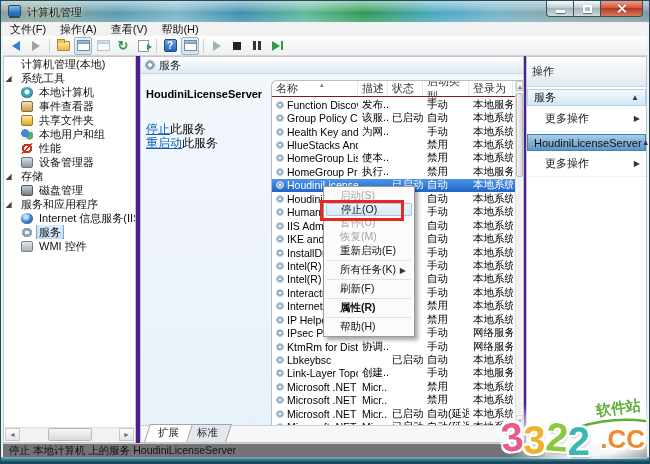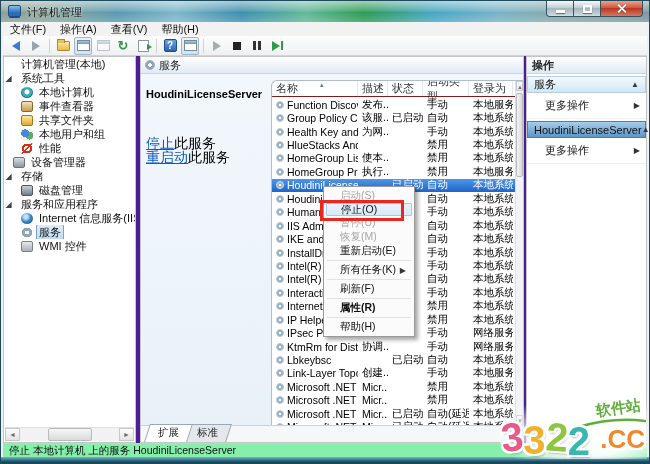--- a/index.html
+++ b/index.html
@@ -84,21 +84,21 @@
   .hs-btn { width:15px; height:13px; background:linear-gradient(180deg,#fdfdfd,#e2e4e6); border:1px solid #c6c8ca; color:#6a6a6a; font-size:7px; display:flex; align-items:center; justify-content:center; }
   .hs-track { flex:1; position:relative; height:13px; }
   .hs-thumb { position:absolute; left:28%; width:45%; top:0; height:13px; background:linear-gradient(180deg,#f6f6f6,#d8dadc); border:1px solid #b8babc; border-radius:2px; }
 
   
   .mid-header { height:17px; background:linear-gradient(180deg,#fefefe,#dfeaf4); border-bottom:1px solid #c9d6e2; display:flex; align-items:center; font-size:11px; color:#222; padding-left:4px; gap:4px; }
   .mhgear { width:10px; height:10px; border-radius:50%; background:radial-gradient(circle,#fff 0 2px,#8fa6b8 2px 4px,transparent 4px); border:1px solid #9ab; }
   .mid-body { position:absolute; left:0; right:0; top:17px; bottom:17px; background:linear-gradient(180deg,#f2f7fc,#e9f1f8); overflow:hidden; }
   .subpanel { position:absolute; left:0; top:0; width:130px; bottom:0; padding:14px 6px 0 5px; }
   .sub-title { font-size:11px; font-weight:bold; color:#000; }
-  .sub-links { margin-top:36px; font-size:14px; color:#000; line-height:14px; }
+  .sub-links { margin-top:22px; font-size:12px; color:#000; line-height:14px; }
   .sub-links a { color:#0a5bc4; text-decoration:underline; }
   .list-panel { position:absolute; left:130px; right:0; top:6px; bottom:0; background:#fff; border:1px solid #aebecd; border-right:none; border-bottom:none; border-radius:6px 0 0 0; overflow:hidden; }
   .list-header { display:flex; height:16px; border-bottom:1px solid #7f1d1d; font-size:11px; color:#333; position:relative; }
   .hcell { display:flex; align-items:center; padding-left:4px; border-right:1px solid #e4e8ec; height:100%; position:relative; flex:none; }
   .sort-arrow { position:absolute; left:48px; top:0px; font-size:7px; color:#5a7a9a; }
   .rows { position:absolute; left:0; right:8px; top:17px; bottom:0; overflow:hidden; }
   .lrow { display:flex; height:13.44px; align-items:center; font-size:10.5px; color:#000; white-space:nowrap; }
   .lrow .cell { padding-left:4px; overflow:hidden; flex:none; height:100%; display:flex; align-items:center; }
   .lrow.sel { background:linear-gradient(180deg,#4f96e8,#1f65c8); color:#fff; }
   .svc-gear { width:8px; height:8px; flex:none; margin-right:3px; border-radius:50%;
@@ -108,30 +108,30 @@
   .vscroll { position:absolute; right:0; top:0; bottom:0; width:8px; background:#f2f3f4; border-left:1px solid #e0e0e0; }
   .vs-btn { height:10px; font-size:6px; color:#777; text-align:center; line-height:10px; background:linear-gradient(180deg,#fdfdfd,#e2e4e6); border:1px solid #c8cacc; }
   .vs-btn.down { position:absolute; bottom:0; left:0; right:0; }
   .vs-thumb { position:absolute; left:0; right:0; top:12px; height:84px; background:linear-gradient(90deg,#f4f4f4,#d6d8da); border:1px solid #b8babc; border-radius:2px; }
   .tabsrow { position:absolute; left:0; right:0; bottom:0; height:17px; background:#f6f7f8; border-top:1px solid #c9d2da; display:flex; align-items:flex-end; padding-left:6px; font-size:10.5px; }
   .tab { padding:1px 10px 2px; border:1px solid #98a8b4; border-bottom:none; transform:skewX(-18deg); margin-right:-4px; background:#e4e8ec; color:#222; }
   .tab span { display:inline-block; transform:skewX(18deg); }
   .tab.active { background:#fff; z-index:2; }
 
   
-  .act-header { height:17px; background:linear-gradient(180deg,#fefefe,#dfeaf4); border-bottom:1px solid #c9d6e2; display:flex; align-items:center; font-size:11px; font-weight:bold; color:#222; padding-left:5px; }
+  .act-header { height:30px; background:linear-gradient(180deg,#fefefe,#dfeaf4); border-bottom:1px solid #c9d6e2; display:flex; align-items:center; font-size:11px; font-weight:normal; color:#222; padding-left:5px; }
   .act-section { height:17px; display:flex; align-items:center; justify-content:space-between; font-size:11px; padding:0 6px; border:1px solid #b8cfe2;
      background:linear-gradient(180deg,#f3f9fd,#cfe6f5); color:#111; margin-top:2px; }
   .act-section.active { background:linear-gradient(180deg,#a6cdec,#5d96c6); border-color:#4a7eab; }
   .act-section .chev { font-size:8px; color:#335; }
   .act-item { height:26px; display:flex; align-items:center; justify-content:space-between; font-size:11px; color:#111; padding:0 6px 0 18px; border-bottom:1px solid #eef2f6; }
   .act-item .sub { font-size:8px; color:#333; }
 
   
-  .statusbar { position:absolute; left:2px; right:2px; bottom:6px; height:14px; background:#86efac; border-top:1px solid #cfcfcf;
+  .statusbar { position:absolute; left:2px; right:2px; bottom:6px; height:14px; background:#737373; border-top:1px solid #cfcfcf;
      font-size:10.5px; color:#111; display:flex; align-items:center; padding-left:6px; }
   .bottomband { position:absolute; left:0; right:0; bottom:0; height:6px; background:linear-gradient(180deg,#7fb0c2,#1d5a75 70%,#123e52); }
 
   
   .context-menu { position:absolute; left:322px; top:185px; width:92px; background:#fbfbfb; border:1px solid #9a9a9a;
      box-shadow:3px 3px 4px rgba(0,0,0,.35); padding:2px 0; z-index:20; }
   .mrow { height:14px; display:flex; align-items:center; justify-content:space-between; font-size:10.5px; color:#111; padding:0 8px 0 16px; position:relative; }
   .mrow.disabled { color:#a6a6a6; }
   .mrow.bold { font-weight:bold; }
   .mrow.hover { background:linear-gradient(180deg,#eaf3fc,#d8e9f8); border:1px solid #a8c8e8; border-radius:1px; margin:0 2px; padding:0 6px 0 14px; height:13px; }
@@ -266,21 +266,21 @@
           <div class="tree-item" style="padding-left: 8px;">
             <span class="twisty"></span>
             <span class="tico ti-users"></span>
             <span class="tlabel">本地用户和组</span>
           </div>
           <div class="tree-item" style="padding-left: 8px;">
             <span class="twisty"></span>
             <span class="tico ti-perf"></span>
             <span class="tlabel">性能</span>
           </div>
-          <div class="tree-item" style="padding-left: 0;">
+          <div class="tree-item" style="padding-left: 8px;">
             <span class="twisty"></span>
             <span class="tico ti-dev"></span>
             <span class="tlabel">设备管理器</span>
           </div>
           <div class="tree-item" style="padding-left: 0px;">
             <span class="twisty">◢</span>
             <span class="tico ti-none"></span>
             <span class="tlabel">存储</span>
           </div>
           <div class="tree-item" style="padding-left: 8px;">

